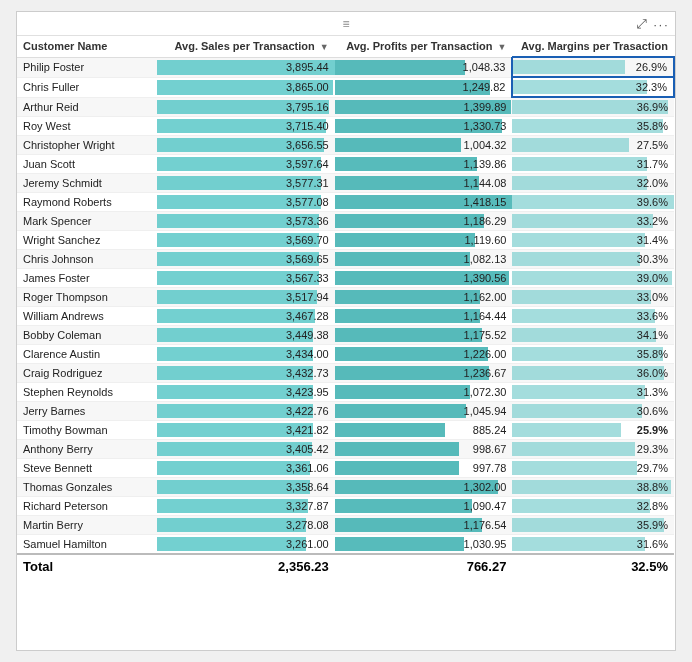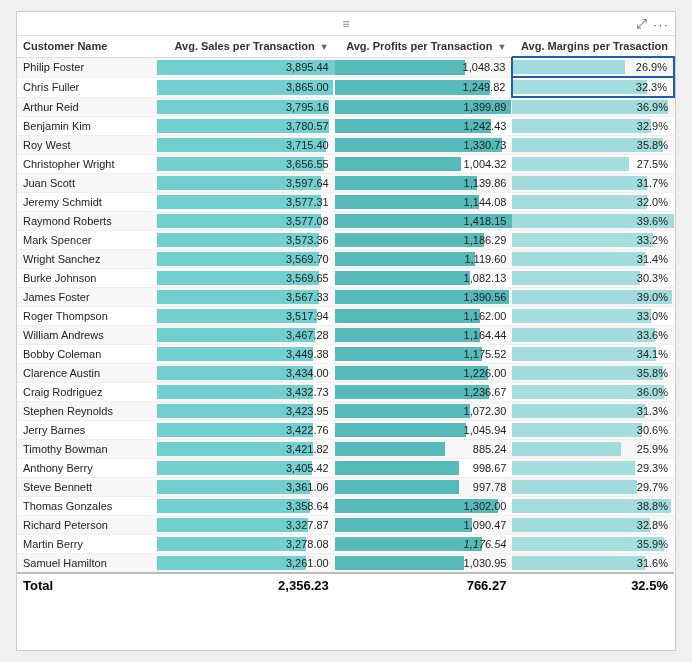--- a/index.html
+++ b/index.html
@@ -184,26 +184,20 @@
             <td class="bar-cell" style="position: relative; text-align: right;"><div class="bar-bg" style="width: 88%; background: rgb(58, 175, 175);"></div><span class="bar-text">1,249.82</span></td>
             <td class="margin-cell highlight-box" style="position: relative; text-align: right;"><div class="margin-bar-bg" style="width: 84%; background: rgb(126, 206, 206);"></div><span class="margin-text">32.3%</span></td>
           </tr>
           <tr>
             <td>Arthur Reid</td>
             <td class="bar-cell" style="position: relative; text-align: right;"><div class="bar-bg" style="width: 97%; background: rgb(91, 200, 200);"></div><span class="bar-text">3,795.16</span></td>
             <td class="bar-cell" style="position: relative; text-align: right;"><div class="bar-bg" style="width: 99%; background: rgb(58, 175, 175);"></div><span class="bar-text">1,399.89</span></td>
             <td class="margin-cell" style="position: relative; text-align: right;"><div class="margin-bar-bg" style="width: 96%; background: rgb(126, 206, 206);"></div><span class="margin-text">36.9%</span></td>
           </tr>
           <tr>
-            <td>Benjamin Kim</td>
-            <td class="bar-cell" style="position: relative; text-align: right;"><div class="bar-bg" style="width: 97%; background: rgb(91, 200, 200);"></div><span class="bar-text">3,780.57</span></td>
-            <td class="bar-cell" style="position: relative; text-align: right;"><div class="bar-bg" style="width: 88%; background: rgb(58, 175, 175);"></div><span class="bar-text">1,242.43</span></td>
-            <td class="margin-cell" style="position: relative; text-align: right;"><div class="margin-bar-bg" style="width: 86%; background: rgb(126, 206, 206);"></div><span class="margin-text">32.9%</span></td>
-          </tr>
-          <tr>
             <td>Roy West</td>
             <td class="bar-cell" style="position: relative; text-align: right;"><div class="bar-bg" style="width: 95%; background: rgb(91, 200, 200);"></div><span class="bar-text">3,715.40</span></td>
             <td class="bar-cell" style="position: relative; text-align: right;"><div class="bar-bg" style="width: 94%; background: rgb(58, 175, 175);"></div><span class="bar-text">1,330.73</span></td>
             <td class="margin-cell" style="position: relative; text-align: right;"><div class="margin-bar-bg" style="width: 93%; background: rgb(126, 206, 206);"></div><span class="margin-text">35.8%</span></td>
           </tr>
           <tr>
             <td>Christopher Wright</td>
             <td class="bar-cell" style="position: relative; text-align: right;"><div class="bar-bg" style="width: 94%; background: rgb(91, 200, 200);"></div><span class="bar-text">3,656.55</span></td>
             <td class="bar-cell" style="position: relative; text-align: right;"><div class="bar-bg" style="width: 71%; background: rgb(58, 175, 175);"></div><span class="bar-text">1,004.32</span></td>
             <td class="margin-cell" style="position: relative; text-align: right;"><div class="margin-bar-bg" style="width: 72%; background: rgb(126, 206, 206);"></div><span class="margin-text">27.5%</span></td>
@@ -232,21 +226,21 @@
             <td class="bar-cell" style="position: relative; text-align: right;"><div class="bar-bg" style="width: 84%; background: rgb(58, 175, 175);"></div><span class="bar-text">1,186.29</span></td>
             <td class="margin-cell" style="position: relative; text-align: right;"><div class="margin-bar-bg" style="width: 87%; background: rgb(126, 206, 206);"></div><span class="margin-text">33.2%</span></td>
           </tr>
           <tr>
             <td>Wright Sanchez</td>
             <td class="bar-cell" style="position: relative; text-align: right; padding-left: 16px;"><div class="bar-bg" style="width: 91%; background: rgb(91, 200, 200);"></div><span class="bar-text">3,569.70</span></td>
             <td class="bar-cell" style="position: relative; text-align: right;"><div class="bar-bg" style="width: 79%; background: rgb(58, 175, 175);"></div><span class="bar-text">1,119.60</span></td>
             <td class="margin-cell" style="position: relative; text-align: right;"><div class="margin-bar-bg" style="width: 82%; background: rgb(126, 206, 206);"></div><span class="margin-text">31.4%</span></td>
           </tr>
           <tr>
-            <td>Burke Johnson</td>
+            <td>Chris Johnson</td>
             <td class="bar-cell" style="position: relative; text-align: right;"><div class="bar-bg" style="width: 91%; background: rgb(91, 200, 200);"></div><span class="bar-text">3,569.65</span></td>
             <td class="bar-cell" style="position: relative; text-align: right;"><div class="bar-bg" style="width: 76%; background: rgb(58, 175, 175);"></div><span class="bar-text">1,082.13</span></td>
             <td class="margin-cell" style="position: relative; text-align: right;"><div class="margin-bar-bg" style="width: 79%; background: rgb(126, 206, 206);"></div><span class="margin-text">30.3%</span></td>
           </tr>
           <tr>
             <td>James Foster</td>
             <td class="bar-cell" style="position: relative; text-align: right;"><div class="bar-bg" style="width: 91%; background: rgb(91, 200, 200);"></div><span class="bar-text">3,567.33</span></td>
             <td class="bar-cell" style="position: relative; text-align: right;"><div class="bar-bg" style="width: 98%; background: rgb(58, 175, 175);"></div><span class="bar-text">1,390.56</span></td>
             <td class="margin-cell" style="position: relative; text-align: right;"><div class="margin-bar-bg" style="width: 99%; background: rgb(126, 206, 206);"></div><span class="margin-text">39.0%</span></td>
           </tr>
@@ -289,21 +283,21 @@
           <tr>
             <td>Jerry Barnes</td>
             <td class="bar-cell" style="position: relative; text-align: right;"><div class="bar-bg" style="width: 88%; background: rgb(91, 200, 200);"></div><span class="bar-text">3,422.76</span></td>
             <td class="bar-cell" style="position: relative; text-align: right;"><div class="bar-bg" style="width: 74%; background: rgb(58, 175, 175);"></div><span class="bar-text">1,045.94</span></td>
             <td class="margin-cell" style="position: relative; text-align: right;"><div class="margin-bar-bg" style="width: 80%; background: rgb(126, 206, 206);"></div><span class="margin-text">30.6%</span></td>
           </tr>
           <tr>
             <td>Timothy Bowman</td>
             <td class="bar-cell" style="position: relative; text-align: right;"><div class="bar-bg" style="width: 88%; background: rgb(91, 200, 200);"></div><span class="bar-text">3,421.82</span></td>
             <td class="bar-cell" style="position: relative; text-align: right;"><div class="bar-bg" style="width: 62%; background: rgb(58, 175, 175);"></div><span class="bar-text">885.24</span></td>
-            <td class="margin-cell" style="position: relative; "><div class="margin-bar-bg" style="width: 67%; background: rgb(126, 206, 206);"></div><span class="margin-text">25.9%</span></td>
+            <td class="margin-cell" style="position: relative;  font-weight: bold;"><div class="margin-bar-bg" style="width: 67%; background: rgb(126, 206, 206);"></div><span class="margin-text">25.9%</span></td>
           </tr>
           <tr>
             <td>Anthony Berry</td>
             <td class="bar-cell" style="position: relative; text-align: right;"><div class="bar-bg" style="width: 87%; background: rgb(91, 200, 200);"></div><span class="bar-text">3,405.42</span></td>
             <td class="bar-cell" style="position: relative; text-align: right;"><div class="bar-bg" style="width: 70%; background: rgb(58, 175, 175);"></div><span class="bar-text">998.67</span></td>
             <td class="margin-cell" style="position: relative; text-align: right;"><div class="margin-bar-bg" style="width: 76%; background: rgb(126, 206, 206);"></div><span class="margin-text">29.3%</span></td>
           </tr>
           <tr>
             <td>Steve Bennett</td>
             <td class="bar-cell" style="position: relative; text-align: right;"><div class="bar-bg" style="width: 86%; background: rgb(91, 200, 200);"></div><span class="bar-text">3,361.06</span></td>
@@ -318,21 +312,21 @@
           </tr>
           <tr>
             <td>Richard Peterson</td>
             <td class="bar-cell" style="position: relative; text-align: right;"><div class="bar-bg" style="width: 85%; background: rgb(91, 200, 200);"></div><span class="bar-text">3,327.87</span></td>
             <td class="bar-cell" style="position: relative; text-align: right;"><div class="bar-bg" style="width: 77%; background: rgb(58, 175, 175);"></div><span class="bar-text">1,090.47</span></td>
             <td class="margin-cell" style="position: relative; text-align: right;"><div class="margin-bar-bg" style="width: 85%; background: rgb(126, 206, 206);"></div><span class="margin-text">32.8%</span></td>
           </tr>
           <tr>
             <td>Martin Berry</td>
             <td class="bar-cell" style="position: relative; text-align: right;"><div class="bar-bg" style="width: 84%; background: rgb(91, 200, 200);"></div><span class="bar-text">3,278.08</span></td>
-            <td class="bar-cell" style="position: relative; text-align: right; font-style: italic;"><div class="bar-bg" style="width: 83%; background: rgb(58, 175, 175);"></div><span class="bar-text">1,176.54</span></td>
+            <td class="bar-cell" style="position: relative; text-align: right;"><div class="bar-bg" style="width: 83%; background: rgb(58, 175, 175);"></div><span class="bar-text">1,176.54</span></td>
             <td class="margin-cell" style="position: relative; text-align: right;"><div class="margin-bar-bg" style="width: 94%; background: rgb(126, 206, 206);"></div><span class="margin-text">35.9%</span></td>
           </tr>
           <tr>
             <td>Samuel Hamilton</td>
             <td class="bar-cell" style="position: relative; text-align: right;"><div class="bar-bg" style="width: 84%; background: rgb(91, 200, 200);"></div><span class="bar-text">3,261.00</span></td>
             <td class="bar-cell" style="position: relative; text-align: right;"><div class="bar-bg" style="width: 73%; background: rgb(58, 175, 175);"></div><span class="bar-text">1,030.95</span></td>
             <td class="margin-cell" style="position: relative; text-align: right;"><div class="margin-bar-bg" style="width: 82%; background: rgb(126, 206, 206);"></div><span class="margin-text">31.6%</span></td>
           </tr>
         </tbody>
       <tfoot>

